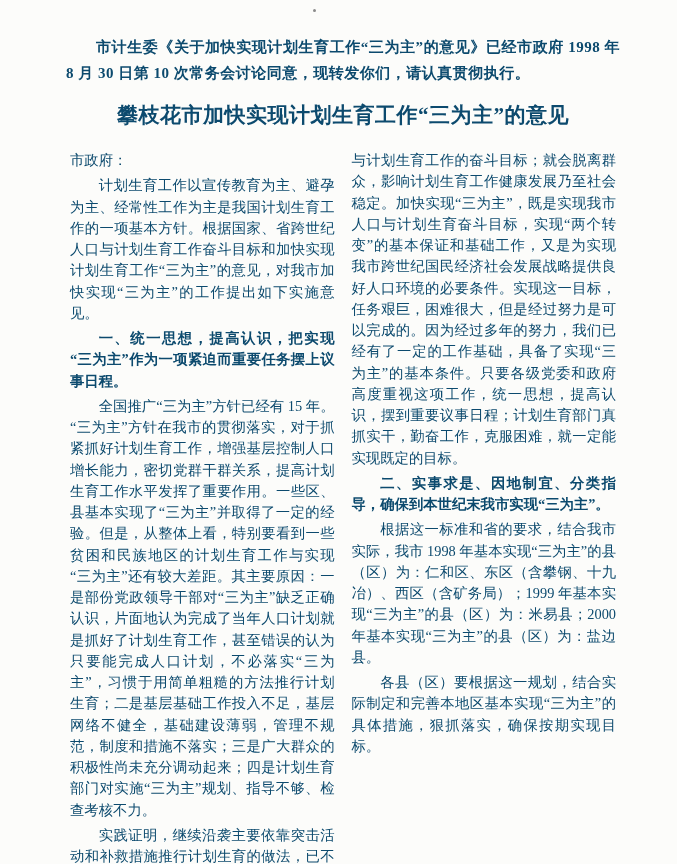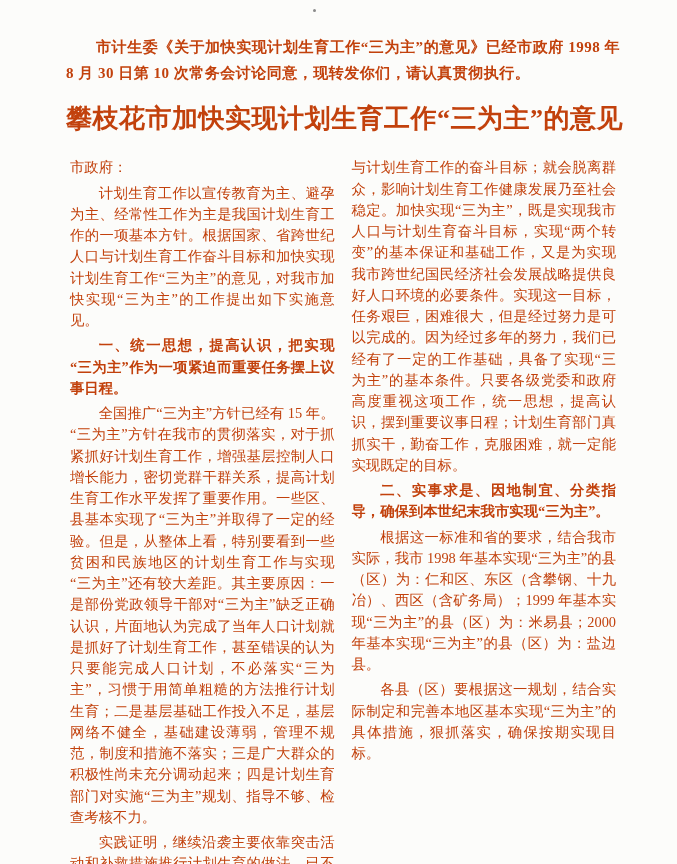--- a/index.html
+++ b/index.html
@@ -6,40 +6,40 @@
   body {
     width: 677px; height: 864px;
     background: #e9e9e9;
     font-family: "Liberation Serif", serif;
   }
   .page {
     position: relative;
     width: 677px; height: 864px;
     box-sizing: border-box;
     background: #fcfcfa;
-    color: #c2410c;
+    color: #0c4a6e;
     padding: 19px 57px 0 66px;
     overflow: hidden;
   }
   .speck {
     position: absolute; left: 313px; top: 9px;
     width: 3px; height: 3px; border-radius: 50%;
     background: #8a8a8a;
   }
   .preamble {
     font-size: 15px;
     line-height: 26px;
     font-weight: 700;
     text-align: justify;
     text-indent: 2em;
     letter-spacing: 0.5px;
   }
   .doc-title {
     margin-top: 15px;
-    font-size: 26px;
+    font-size: 21px;
     font-weight: 700;
     text-align: center;
     letter-spacing: 0.5px;
     white-space: nowrap;
   }
   .columns {
     display: flex;
     gap: 9px;
     margin-top: 17px;
     height: 725px;

